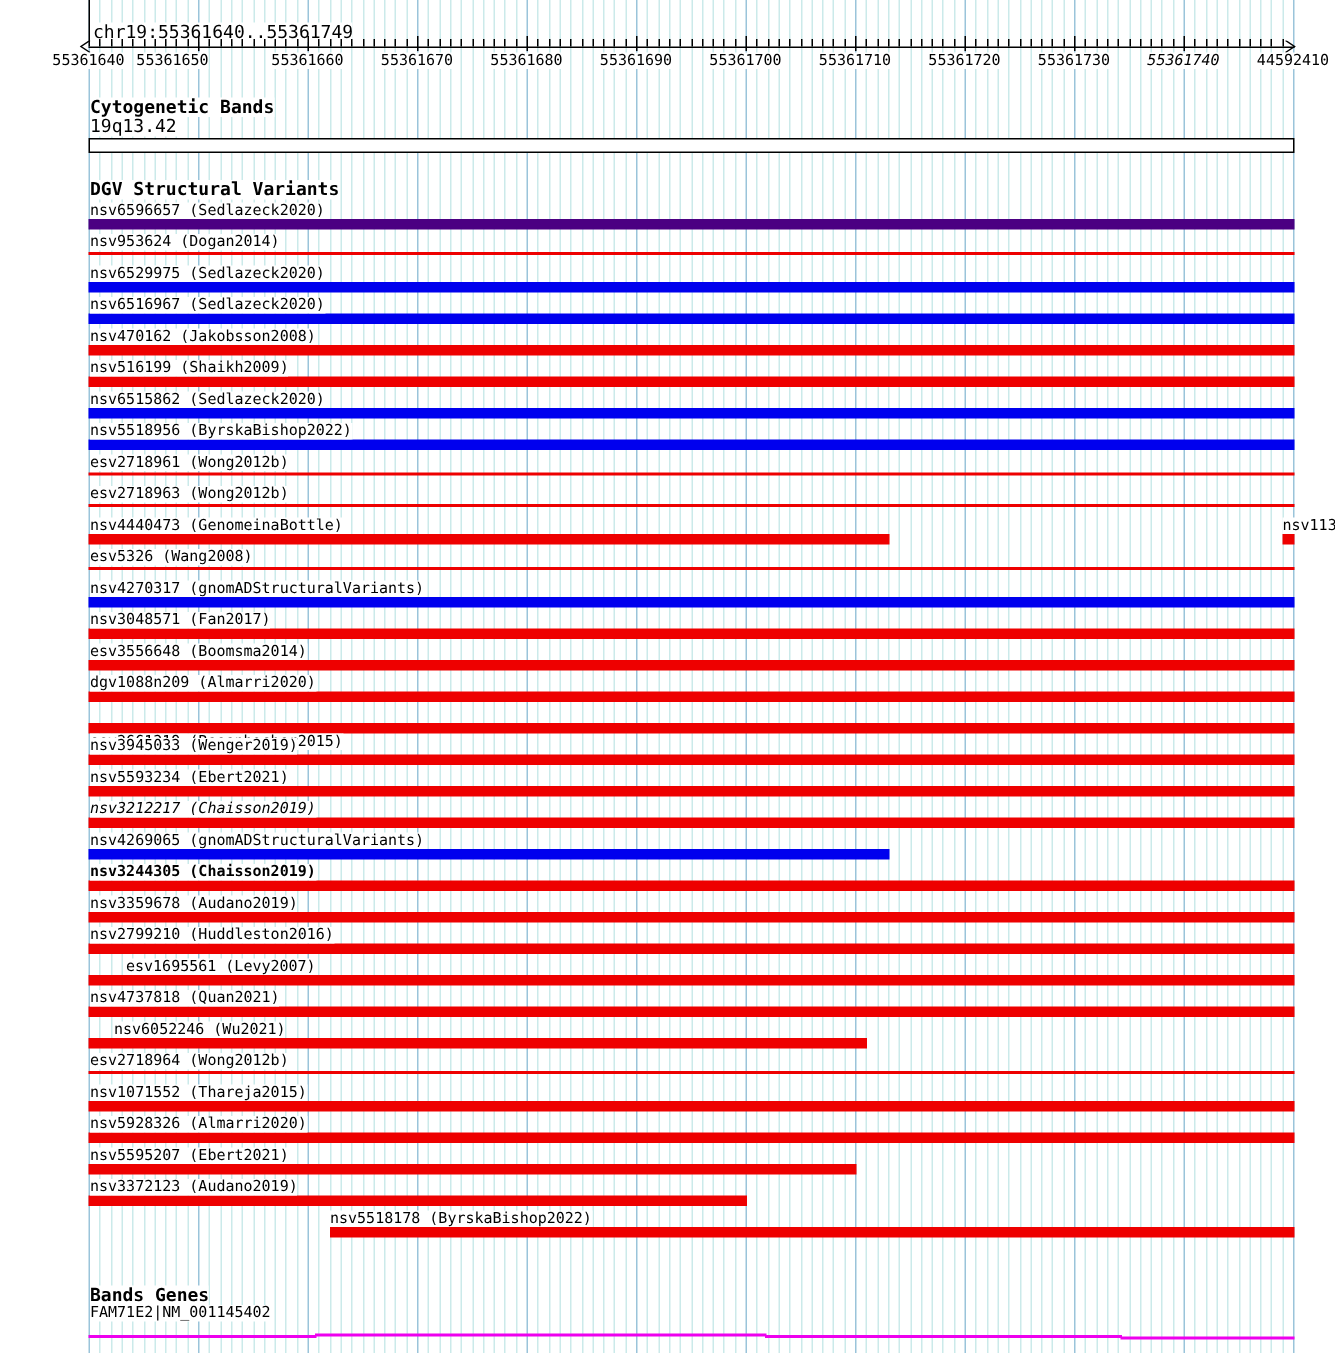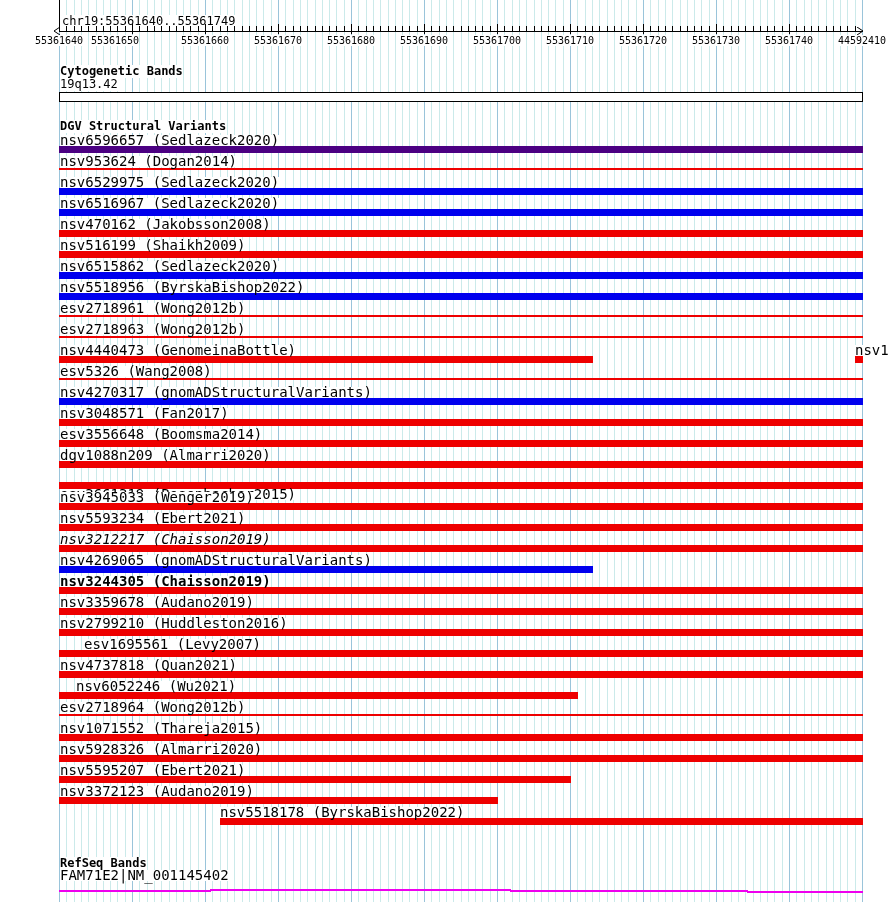--- a/index.html
+++ b/index.html
@@ -21,21 +21,21 @@
     background:#fff;z-index:4;white-space:pre;
   }
   .vline{position:absolute;left:59px;top:0;width:1px;height:31px;background:#000;z-index:4;}
   .axis-line{position:absolute;left:59px;top:31px;width:804px;height:1px;background:#000;z-index:4;}
   .arrow{position:absolute;z-index:4;}
   .track-header{
     position:absolute;left:60px;font-weight:bold;font-size:12px;line-height:13px;
     background:#fff;z-index:3;white-space:pre;
   }
   .row-label{
-    position:absolute;font-size:14px;line-height:11px;background:#fff;
+    position:absolute;font-size:10px;line-height:11px;background:#fff;
     z-index:3;white-space:pre;
   }
   .cytoband-label{font-size:12px;line-height:13px;}
   .band-box{
     position:absolute;left:59px;top:92px;width:802px;height:8px;
     border:1px solid #000;background:#fff;z-index:2;
   }
   .feature-bar{position:absolute;z-index:2;}
   .gene-seg{position:absolute;height:2px;z-index:2;}
 </style>
@@ -281,21 +281,21 @@
       <span class="tick-label" style="left: 59px;">55361640</span>
       <span class="tick-label" style="left: 115px;">55361650</span>
       <span class="tick-label" style="left: 205px;">55361660</span>
       <span class="tick-label" style="left: 278px;">55361670</span>
       <span class="tick-label" style="left: 351px;">55361680</span>
       <span class="tick-label" style="left: 424px;">55361690</span>
       <span class="tick-label" style="left: 497px;">55361700</span>
       <span class="tick-label" style="left: 570px;">55361710</span>
       <span class="tick-label" style="left: 643px;">55361720</span>
       <span class="tick-label" style="left: 716px;">55361730</span>
-      <span class="tick-label" style="left: 789px;">55361740</span>
+      <span class="tick-label" style="left: 789px; font-style: italic;">55361740</span>
       <span class="tick-label" style="left: 862px;">44592410</span>
     </div>
 
   <span class="track-header" style="top:65px;">Cytogenetic Bands</span>
   <span class="row-label cytoband-label" style="left:60px;top:78px;">19q13.42</span>
   <div class="band-box"></div>
 
   <span class="track-header" style="top:120px;">DGV Structural Variants</span>
   <div id="variants-layer">
       <div class="feature-bar" style="left: 59px; width: 804px; top: 146px; height: 7px; background: rgb(75, 0, 130);"></div>
@@ -361,21 +361,21 @@
       <div class="feature-bar" style="left: 59px; width: 804px; top: 755px; height: 7px; background: rgb(238, 0, 0);"></div>
       <span class="row-label" style="left: 60px; top: 744px;">nsv5928326 (Almarri2020)</span>
       <div class="feature-bar" style="left: 59px; width: 512px; top: 776px; height: 7px; background: rgb(238, 0, 0);"></div>
       <span class="row-label" style="left: 60px; top: 765px;">nsv5595207 (Ebert2021)</span>
       <div class="feature-bar" style="left: 59px; width: 439px; top: 797px; height: 7px; background: rgb(238, 0, 0);"></div>
       <span class="row-label" style="left: 60px; top: 786px;">nsv3372123 (Audano2019)</span>
       <div class="feature-bar" style="left: 219.6px; width: 643.4px; top: 818px; height: 7px; background: rgb(238, 0, 0);"></div>
       <span class="row-label" style="left: 220px; top: 807px;">nsv5518178 (ByrskaBishop2022)</span>
     </div>
 
-  <span class="track-header" style="top:857px;">RefSeq Bands</span>
+  <span class="track-header" style="top:857px;">Bands Genes</span>
   <span class="row-label" style="left:60px;top:870px;">FAM71E2|NM_001145402</span>
   <div id="gene-layer">
       <div class="gene-seg" style="left: 59px; width: 152px; top: 890px; background: rgb(238, 0, 238);"></div>
       <div class="gene-seg" style="left: 210px; width: 301px; top: 889px; background: rgb(238, 0, 238);"></div>
       <div class="gene-seg" style="left: 510px; width: 238px; top: 890px; background: rgb(238, 0, 238);"></div>
       <div class="gene-seg" style="left: 747px; width: 116px; top: 891px; background: rgb(238, 0, 238);"></div>
     </div>
 </div>
 
 </body></html>

